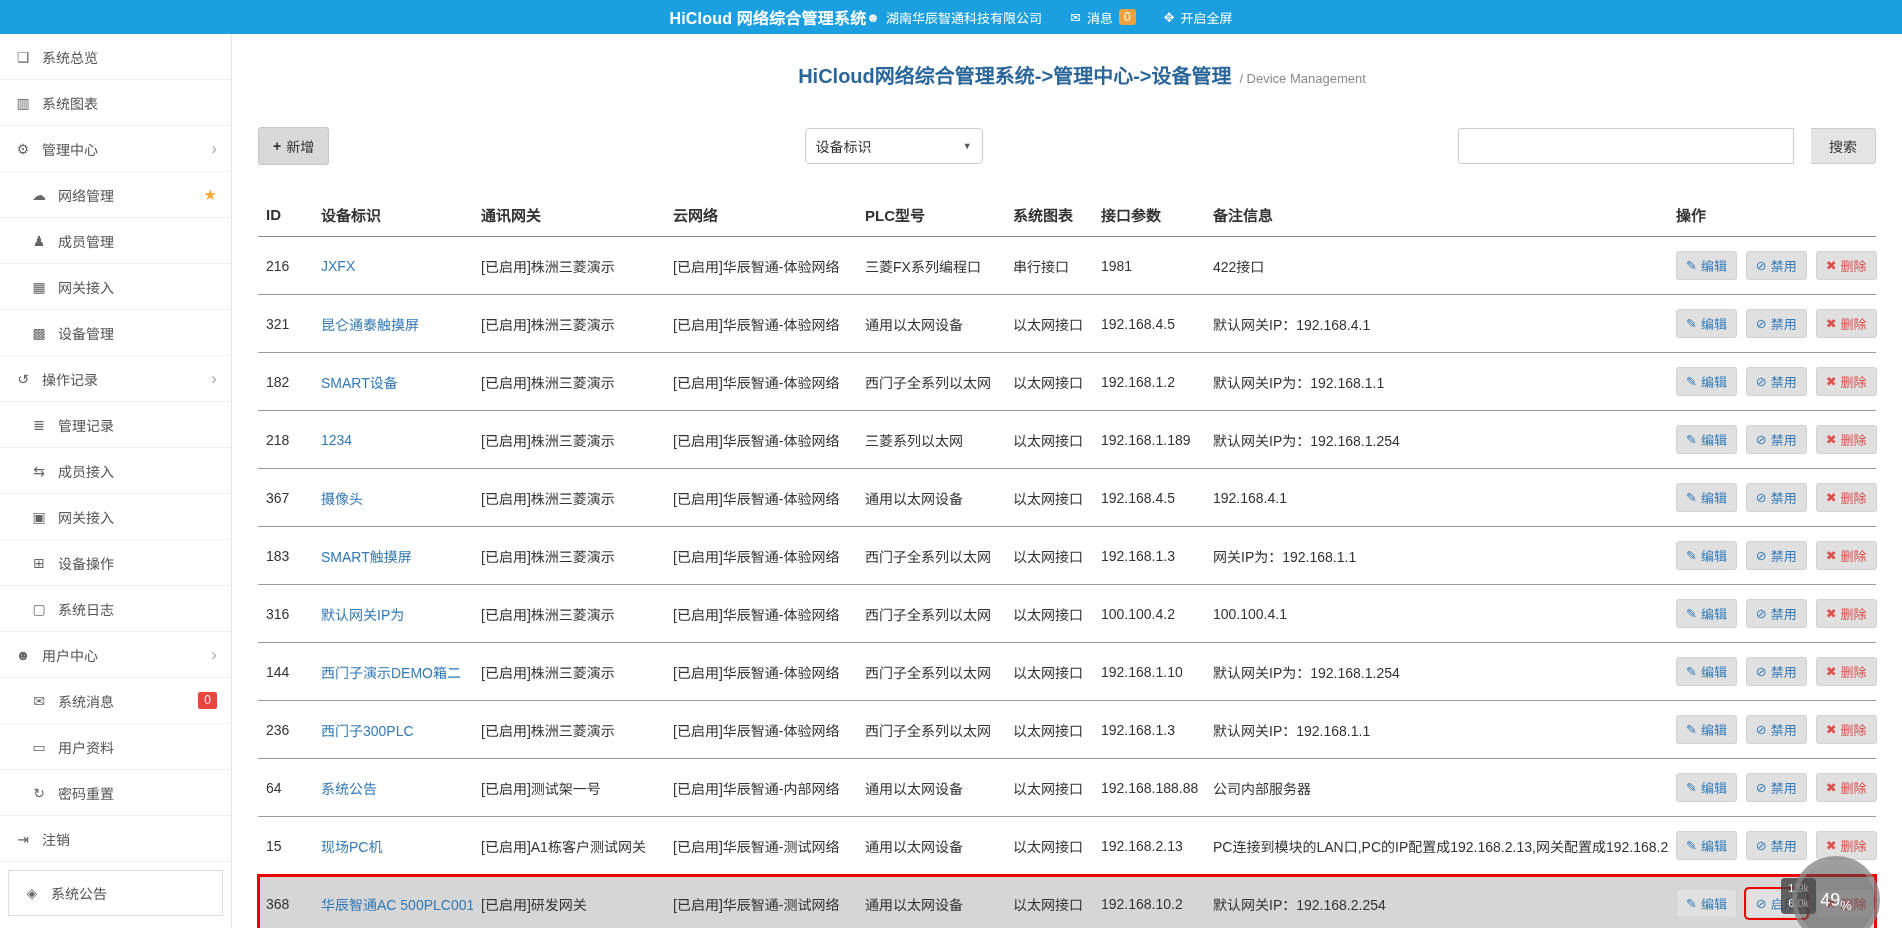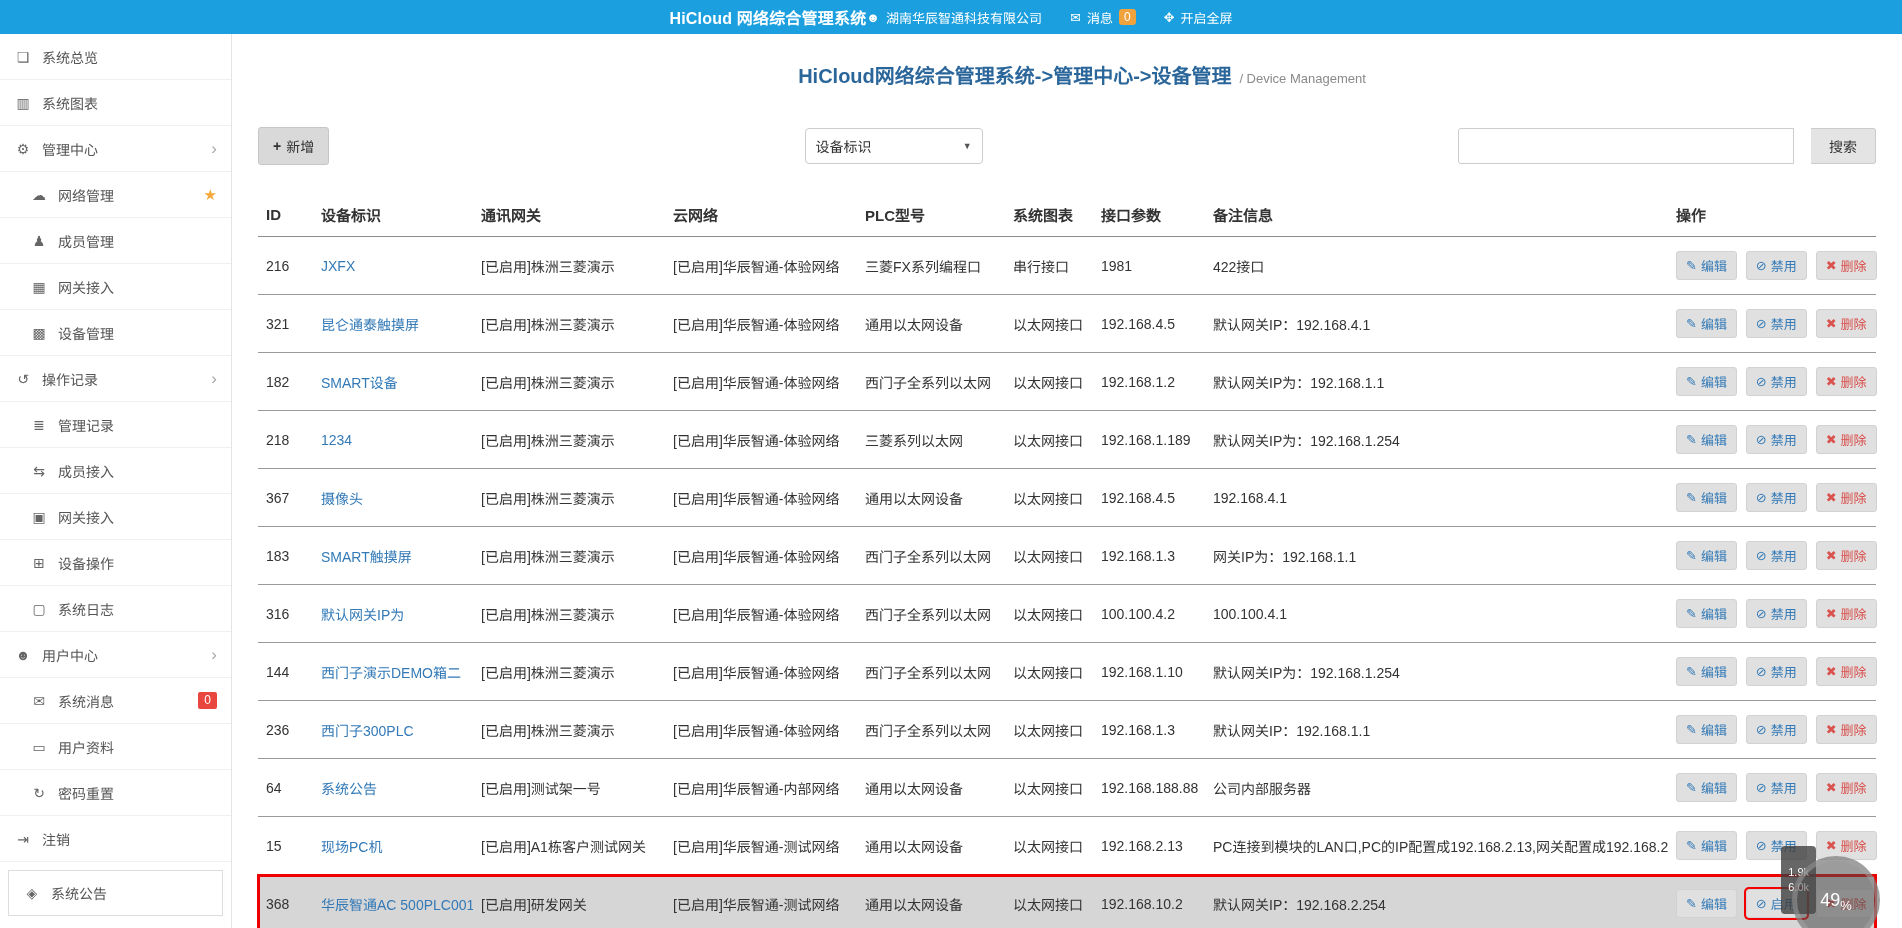--- a/index.html
+++ b/index.html
@@ -89,21 +89,21 @@
   }
   .act-edit, .act-toggle { color: #337ab7; }
   .act-del { color: #d9534f; }
   .btn-alert { box-shadow: 0 0 0 2px #f30000; }
   tr.row-highlight { outline: 3px solid #ee0000; outline-offset: -2px; }
   tr.row-highlight td { background: #d6d6d6; }
   
   .monitor-chip {
     position: fixed; right: 86px; bottom: 14px; z-index: 30;
     background: rgba(60,60,60,.78); color: #fff; font-size: 11px; line-height: 1.35;
-    padding: 19px 7px; border-radius: 4px; text-align: right;
+    padding: 3px 7px; border-radius: 4px; text-align: right;
   }
   .monitor-circle {
     position: fixed; right: 22px; bottom: -16px; z-index: 31;
     width: 88px; height: 88px; border-radius: 50%;
     background: rgba(75,75,75,.55); border: 5px solid rgba(165,165,165,.5);
     display: flex; align-items: center; justify-content: center; color: #fff; cursor: pointer;
   }
   .monitor-circle .pct { font-size: 18px; }
   .monitor-circle .pctsign { font-size: 13px; margin-top: 10px; }
 </style>

